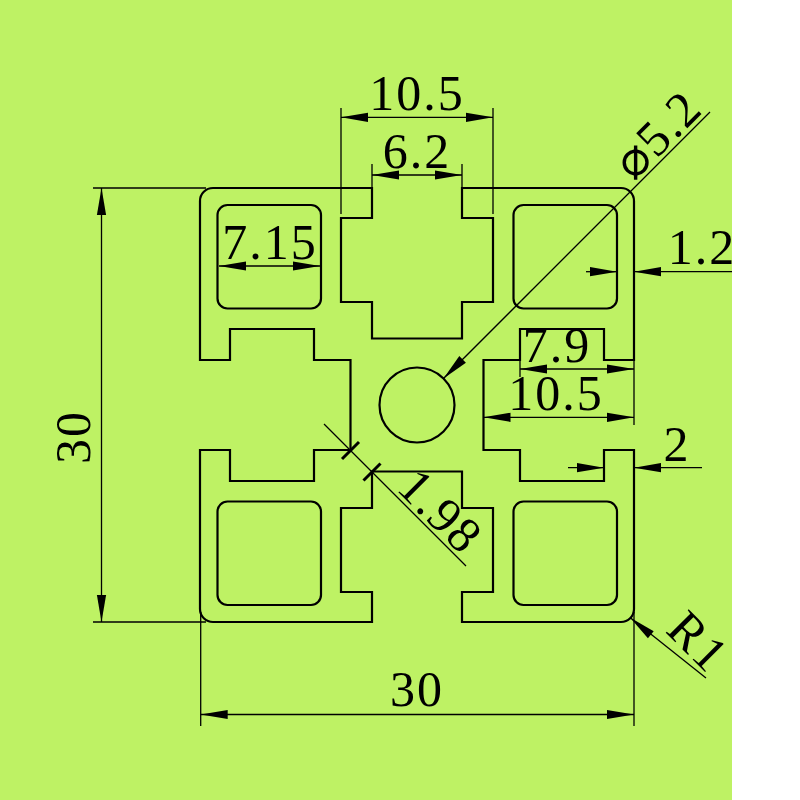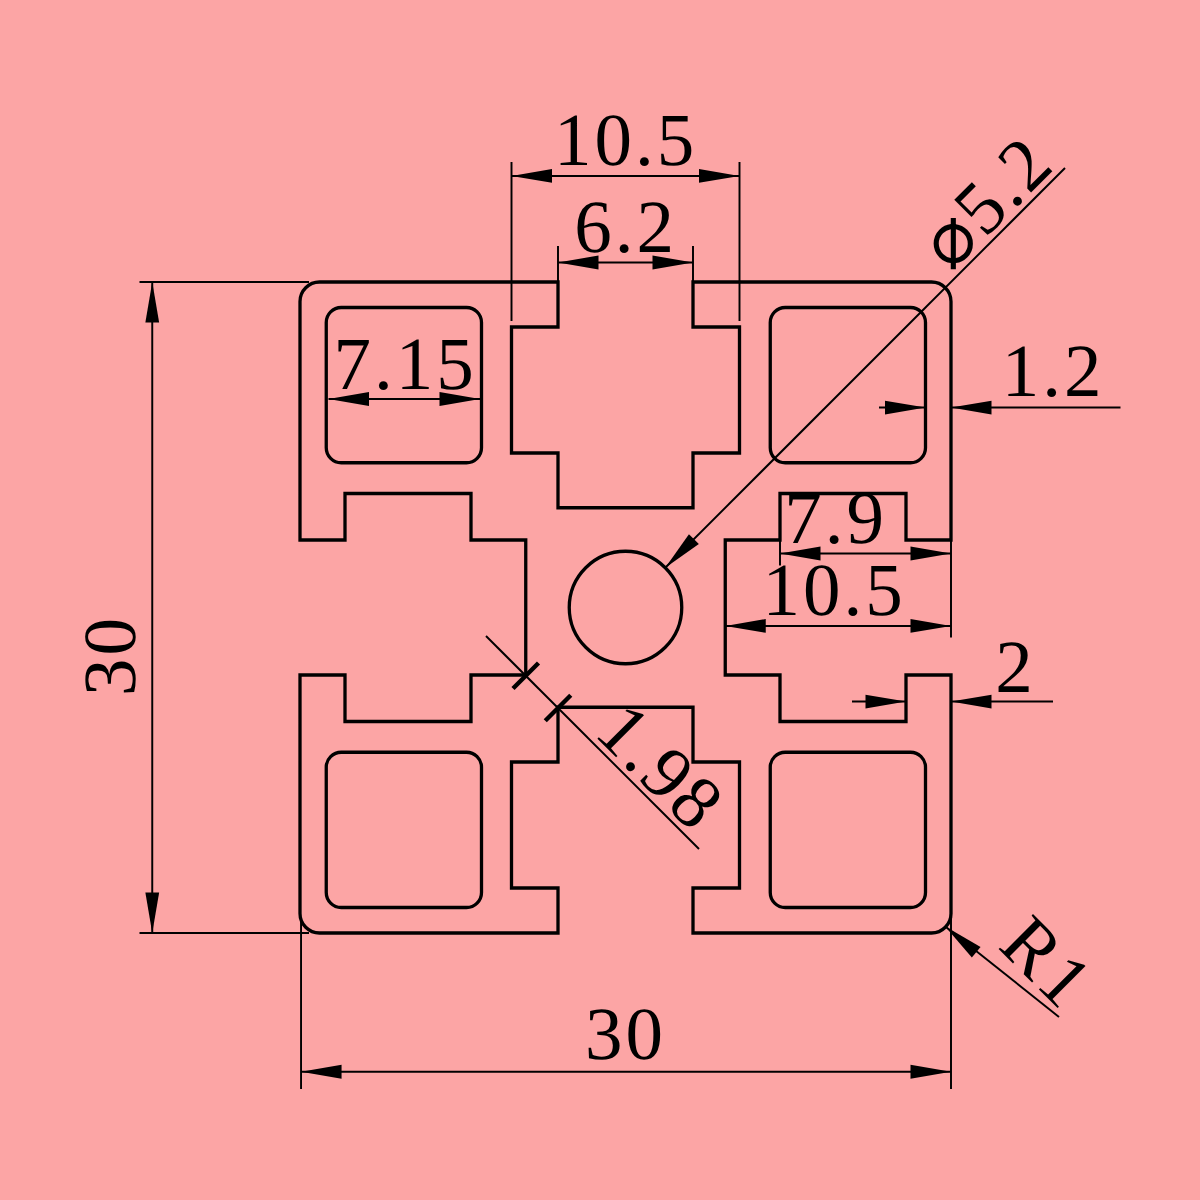--- a/index.html
+++ b/index.html
@@ -1,16 +1,16 @@
 <!DOCTYPE html>
 <html><head>
 <meta charset="utf-8">
 <style>
   html,body{margin:0;padding:0;background:#ffffff;}
-  .stage{width:800px;height:800px;position:relative;background:#fca5a5;overflow:hidden;}
+  .stage{width:732px;height:800px;position:relative;background:#bef264;overflow:hidden;}
   svg{display:block;}
   .outline{stroke:#000;stroke-width:2.2;fill:none;stroke-linejoin:miter;stroke-linecap:butt;}
   .dim{stroke:#000;stroke-width:1.3;fill:none;stroke-linecap:butt;}
   .tick{stroke:#000;stroke-width:3;fill:none;stroke-linecap:butt;}
   .ah{fill:#000;stroke:none;}
   .dim-text{
     font-family:"Liberation Serif","DejaVu Serif","DejaVu Sans",serif;
     font-size:50px; fill:#000; letter-spacing:2px;
   }
 </style>

